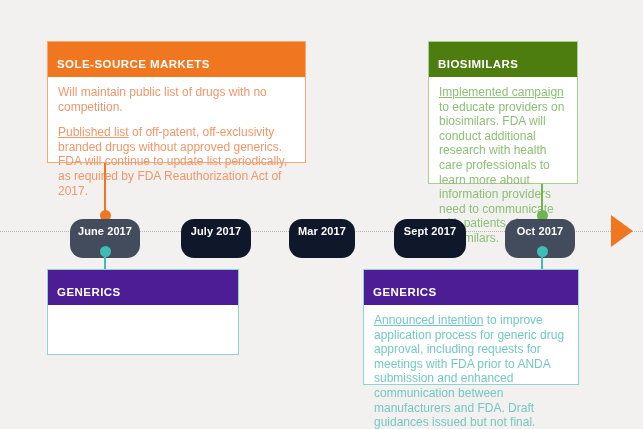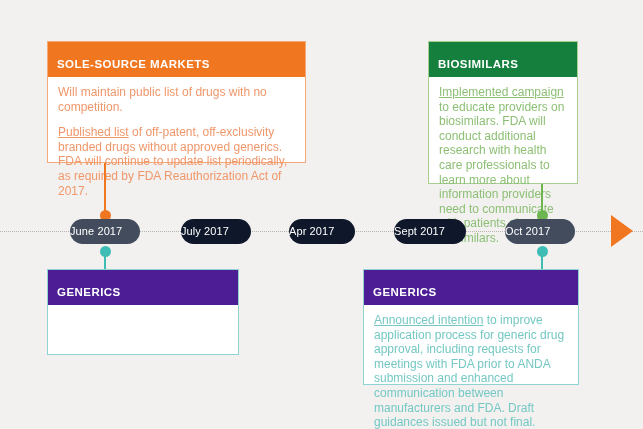--- a/index.html
+++ b/index.html
@@ -49,27 +49,27 @@
     height: 0;
     border-top: 16px solid transparent;
     border-bottom: 16px solid transparent;
     border-left: 22px solid #f0761f;
   }
 
   
   .pill {
     position: absolute;
     top: 219px;
-    height: 25px;
+    height: 39px;
     line-height: 25px;
     border-radius: 13px;
-    text-align: left;
+    text-align: center;
     color: #ffffff;
     font-size: 11px;
-    font-weight: normal;
+    font-weight: bold;
     letter-spacing: 0.1px;
     white-space: nowrap;
   }
   .pill.inactive { background: #0f172a; }
   .pill.active   { background: #424c5c; }
 
   
   .stem {
     position: absolute;
     width: 2px;
@@ -113,21 +113,21 @@
     text-decoration: underline;
   }
 
   
   .theme-orange { border-color: #f4a977; }
   .theme-orange .card-header { background: #f0761f; }
   .theme-orange .card-body   { color: #f0976a; }
   .theme-orange .card-body .lnk { color: #f0976a; margin-top: 22px; }
 
   .theme-green { border-color: #a8cf8f; }
-  .theme-green .card-header { background: #15803d; }
+  .theme-green .card-header { background: #4d7c0f; }
   .theme-green .card-body   { color: #8cbf74; }
   .theme-green .card-body .lnk { color: #8cbf74; }
 
   .theme-teal { border-color: #8fd4d0; }
   .theme-teal .card-header { background: #4c1d95; }
   .theme-teal .card-body   { color: #74c8c3; }
   .theme-teal .card-body .lnk { color: #74c8c3; }
 </style>
 </head>
 <body>
@@ -154,21 +154,21 @@
     <div class="card-body">
       <p><span class="lnk">Implemented campaign</span><span> to educate providers on biosimilars. FDA will conduct additional research with health care professionals to learn more about information providers need to communicate with patients about biosimilars.</span></p>
     </div>
   </div>
 
   <div class="stem" style="left:541px; top:184px; height:31px; background:#6cb551;"></div>
   <div class="dot" style="left:536.5px; top:210px; background:#6cb551;"></div>
 
   <div class="pill active" style="left:70px; width:70px;">June 2017</div>
   <div class="pill inactive" style="left:181px; width:70px;">July 2017</div>
-  <div class="pill inactive" style="left:289px; width:66px;">Apr 2017</div>
+  <div class="pill inactive" style="left:289px; width:66px;">Mar 2017</div>
   <div class="pill inactive" style="left:394px; width:72px;">Sept 2017</div>
   <div class="pill active" style="left:505px; width:70px;">Oct 2017</div>
 
   <div class="stem" style="left:104px; top:248px; height:22px; background:#3fbdb5;"></div>
   <div class="dot" style="left:99.5px; top:246px; background:#3fbdb5;"></div>
   <div class="card theme-teal" style="left:47px; top:269px; width:192px; height:86px;">
     <div class="card-header">GENERICS</div>
   </div>
 
   <div class="stem" style="left:541px; top:248px; height:22px; background:#3fbdb5;"></div>

